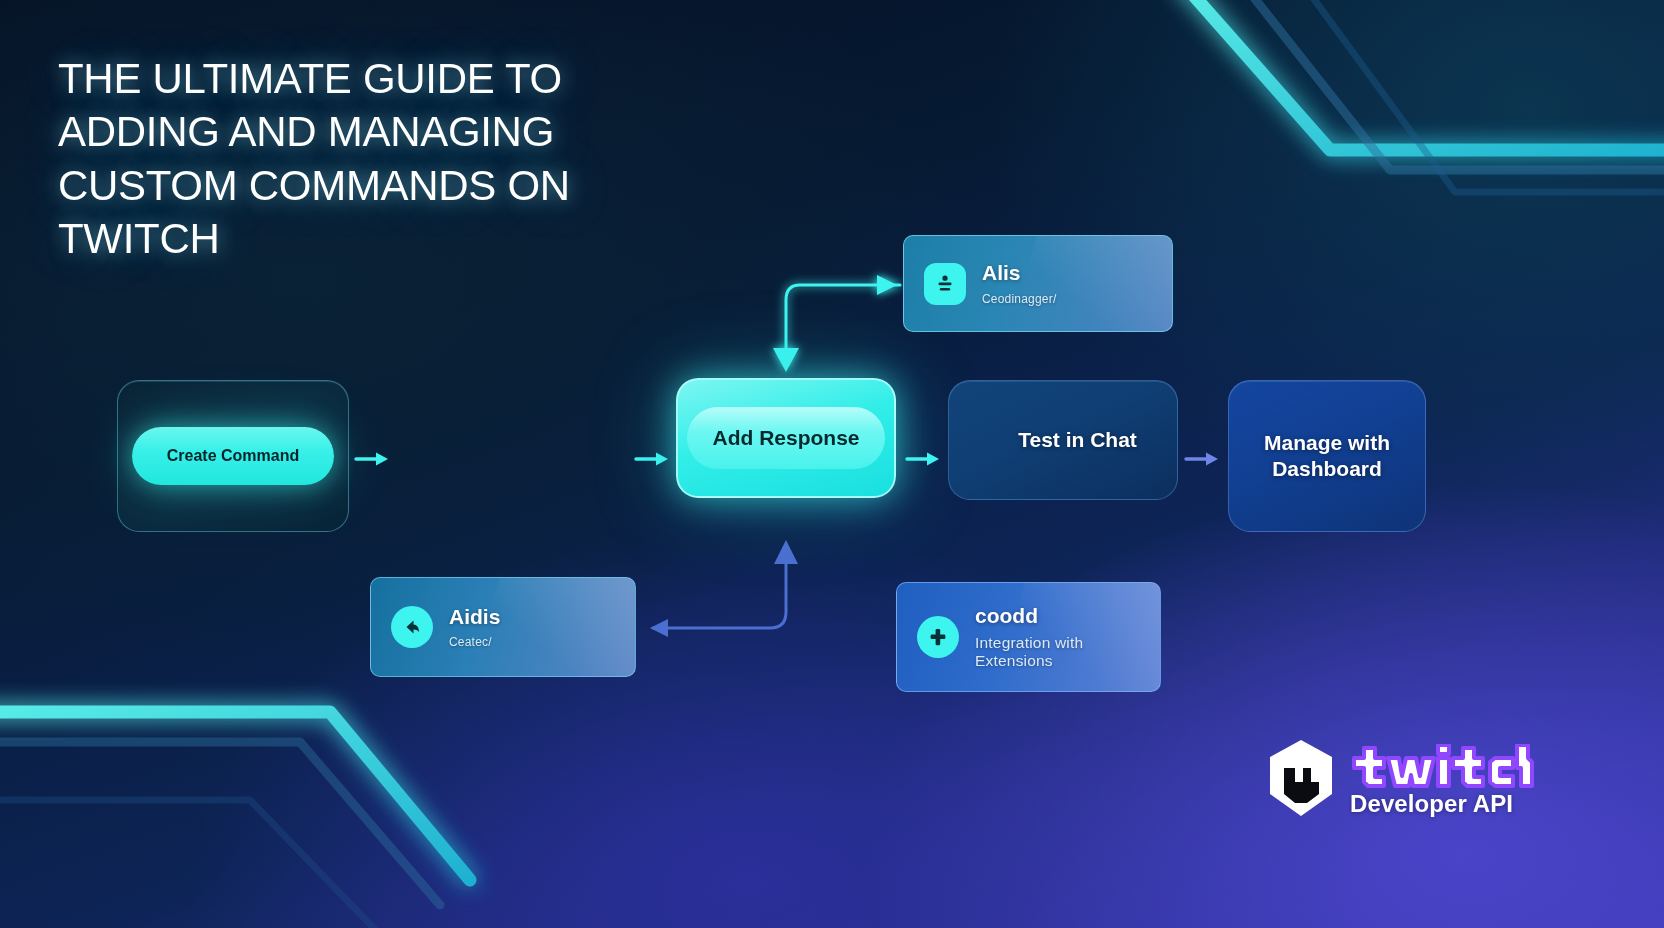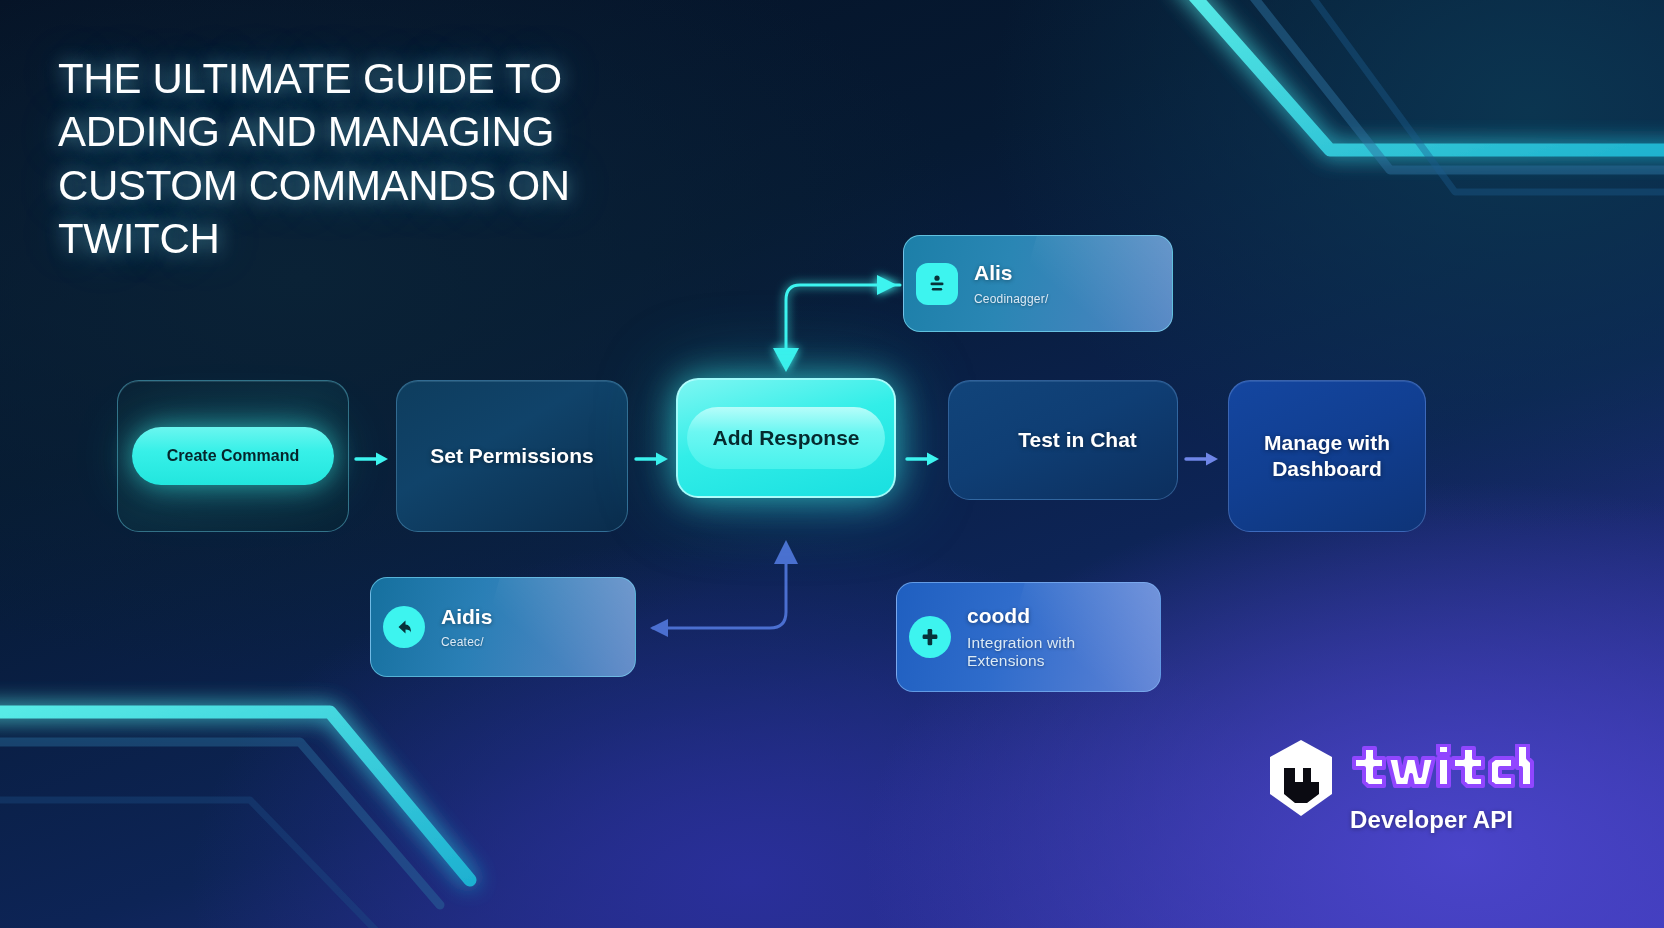--- a/index.html
+++ b/index.html
@@ -102,22 +102,22 @@
     border:1.5px solid rgba(140,180,250,.34);
     box-shadow:inset 0 1px 0 rgba(180,210,255,.14);
   }
 
   
   .arrow { position:absolute; z-index:5; }
 
   
   .card {
     position:absolute;
-    border-radius:17px;
-    padding:0 12px;
+    border-radius:10px;
+    padding:0 20px;
     display:flex; align-items:center;
     overflow:hidden;
     z-index:5;
   }
   .card .sheen {
     position:absolute; right:-40px; top:-30px;
     width:190px; height:190px;
     background:linear-gradient(205deg, rgba(255,255,255,.22) 0%, rgba(255,255,255,0) 62%);
     transform:rotate(16deg);
     pointer-events:none;
@@ -161,21 +161,21 @@
   #card-coodd .s { font-size:15.5px; }
 
   
   #logo { position:absolute; left:1262px; top:738px; z-index:6;
           display:flex; align-items:flex-start; }
   #logo-mark { width:78px; height:80px; flex:0 0 78px; }
   #logo-right { margin-left:10px; padding-top:6px; }
   #logo-word { width:186px; height:46px; display:block; }
   #logo-sub {
     color:#ffffff; font-size:24px; font-weight:bold;
-    margin-top:16px; letter-spacing:.1px;
+    margin-top:0; letter-spacing:.1px;
     text-shadow:0 1px 4px rgba(0,0,0,.35);
   }
 </style>
 </head>
 <body>
 
 <div id="stage">
 
   <svg id="bg-svg" viewBox="0 0 1664 928" preserveAspectRatio="none">
     <defs>
@@ -222,23 +222,20 @@
     <div class="pill">
       <span class="lbl">Create Command</span>
     </div>
   </div>
 
   <svg class="arrow" style="left:352px; top:444px;" width="40" height="30" viewBox="0 0 40 30">
     <path d="M4,15 L28,15" stroke="#3df4ef" stroke-width="3.4" stroke-linecap="round"></path>
     <polygon points="36,15 24,8.5 24,21.5" fill="#3df4ef"></polygon>
   </svg>
 
-  <div class="flowbox" id="box-perms">
-    <span class="lbl">Set Permissions</span>
-  </div>
 
   <svg class="arrow" style="left:632px; top:444px;" width="40" height="30" viewBox="0 0 40 30">
     <path d="M4,15 L28,15" stroke="#3df4ef" stroke-width="3.4" stroke-linecap="round"></path>
     <polygon points="36,15 24,8.5 24,21.5" fill="#3df4ef"></polygon>
   </svg>
 
   <div class="flowbox" id="box-response">
     <div class="pill">
       <span class="lbl">Add Response</span>
     </div>

